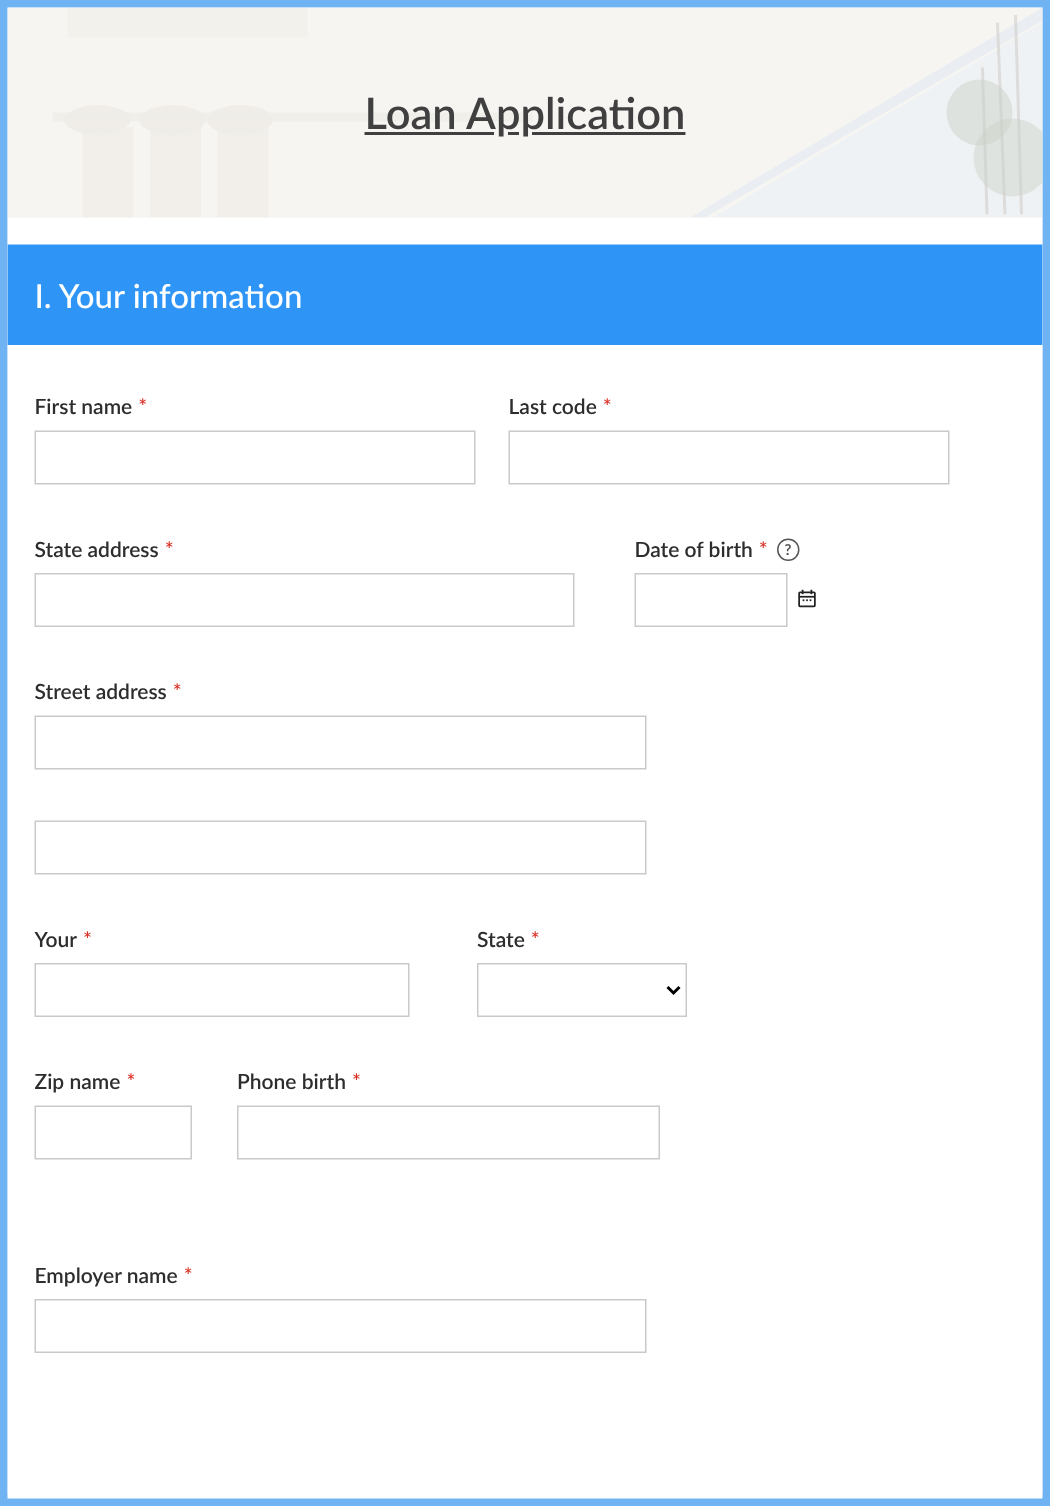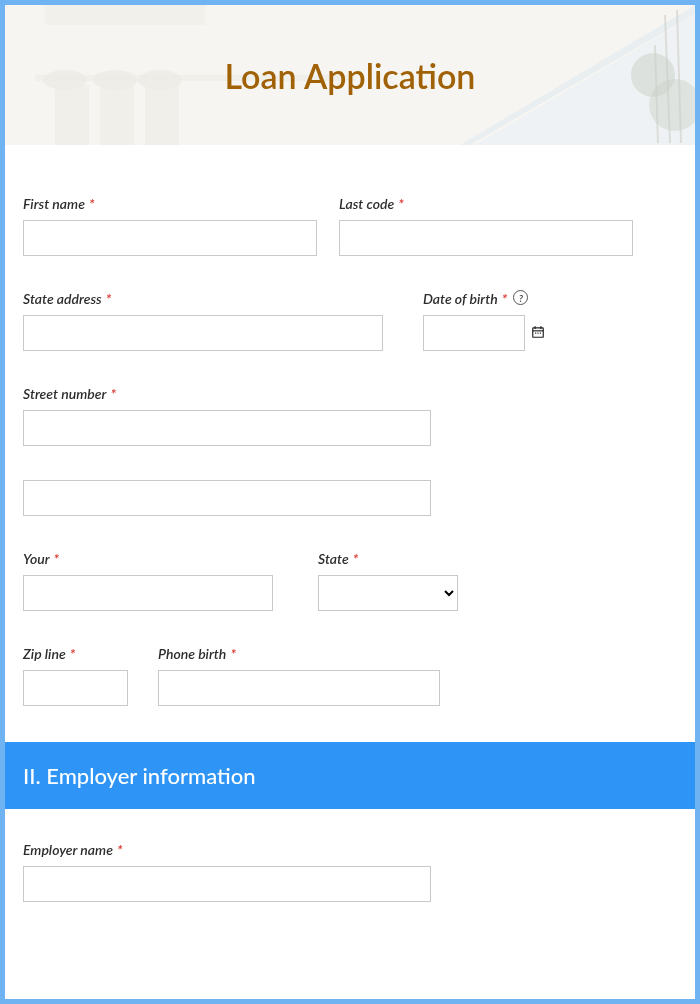--- a/index.html
+++ b/index.html
@@ -31,23 +31,24 @@
       overflow: hidden;
     }
     .hero-bg {
       position: absolute;
       inset: 0;
       opacity: 0.55;
     }
     .hero-title {
       position: relative;
       z-index: 2;
-      font-size: 34px;
+      font-size: 29px;
       font-weight: 600;
-      color: #a16207;
+      color: #404040;
+      text-decoration: underline;
     }
     .spacer {
       height: 18px;
       background: #fff;
     }
     .section-header {
       background: #2e95f6;
       color: #fff;
       font-size: 22px;
       font-weight: 500;
@@ -67,23 +68,22 @@
     .field {
       display: flex;
       flex-direction: column;
     }
     .label {
       font-size: 14px;
       font-weight: 600;
       color: #2d2d2d;
       margin-bottom: 8px;
       display: inline-flex;
-      align-items: flex-start;
+      align-items: flex-end;
       gap: 4px;
-      font-style: italic;
     }
     .req {
       color: #d93025;
       font-weight: 600;
     }
     .input {
       border: 1px solid #c9c9c9;
       height: 36px;
       padding: 0 8px;
       font-size: 14px;
@@ -152,20 +152,21 @@
       <path d="M660,10 L665,138 M672,5 L676,138 M650,40 L653,138" stroke="#4a4030" stroke-width="2" opacity="0.55"></path>
       <circle cx="648" cy="70" r="22" fill="#3e5a35" opacity="0.5"></circle>
       <circle cx="670" cy="100" r="26" fill="#3e5a35" opacity="0.45"></circle>
       <rect x="0" y="0" width="690" height="140" fill="#ffffff" opacity="0.55"></rect>
     </svg>
     <h1 class="hero-title">Loan Application</h1>
   </div>
 
   <div class="spacer"></div>
 
+  <div class="section-header">I. Your information</div>
 
   <div class="form-body">
 
     <div class="row">
       <div class="field" style="width:294px">
         <label class="label">
           <span>First name</span>
           <span class="req">*</span>
         </label>
         <input class="input" type="text" style="">
@@ -206,21 +207,21 @@
                 <rect x="15" y="13" width="2" height="2" fill="#222"></rect>
               </svg>
           </span>
         </div>
       </div>
     </div>
 
     <div class="row">
       <div class="field" style="width:408px">
         <label class="label">
-          <span>Street number</span>
+          <span>Street address</span>
           <span class="req">*</span>
         </label>
         <input class="input" type="text" style="">
       </div>
     </div>
 
     <div class="row">
       <div class="field" style="width:408px">
         <input class="input" type="text" style="">
       </div>
@@ -241,37 +242,36 @@
         </label>
         <select class="select">
           <option></option>
         </select>
       </div>
     </div>
 
     <div class="row" style="margin-bottom:12px">
       <div class="field" style="width:105px">
         <label class="label">
-          <span>Zip line</span>
+          <span>Zip name</span>
           <span class="req">*</span>
         </label>
         <input class="input" type="text" style="">
       </div>
       <div class="field" style="width:282px;margin-left:8px">
         <label class="label">
           <span>Phone birth</span>
           <span class="req">*</span>
         </label>
         <input class="input" type="text" style="">
       </div>
     </div>
 
   </div>
 
-  <div class="section-header">II. Employer information</div>
 
   <div class="form-body" style="padding-bottom:60px">
     <div class="row">
       <div class="field" style="width:408px">
         <label class="label">
           <span>Employer name</span>
           <span class="req">*</span>
         </label>
         <input class="input" type="text" style="">
       </div>

